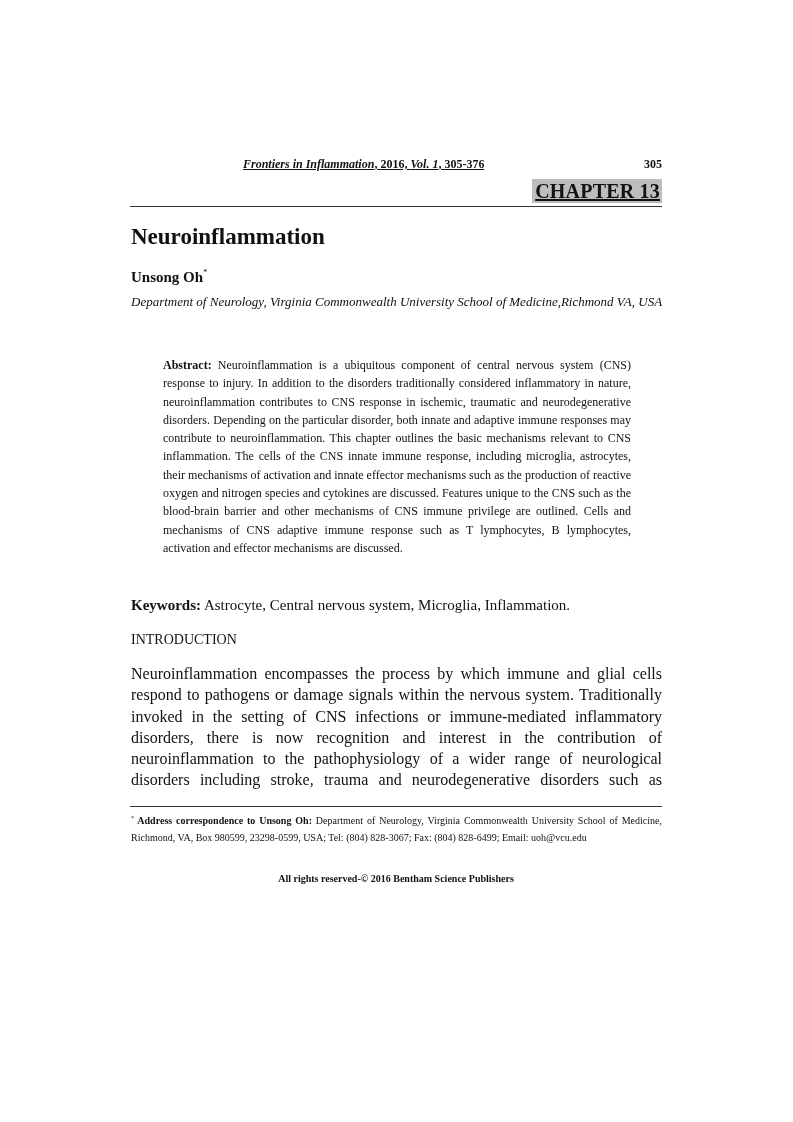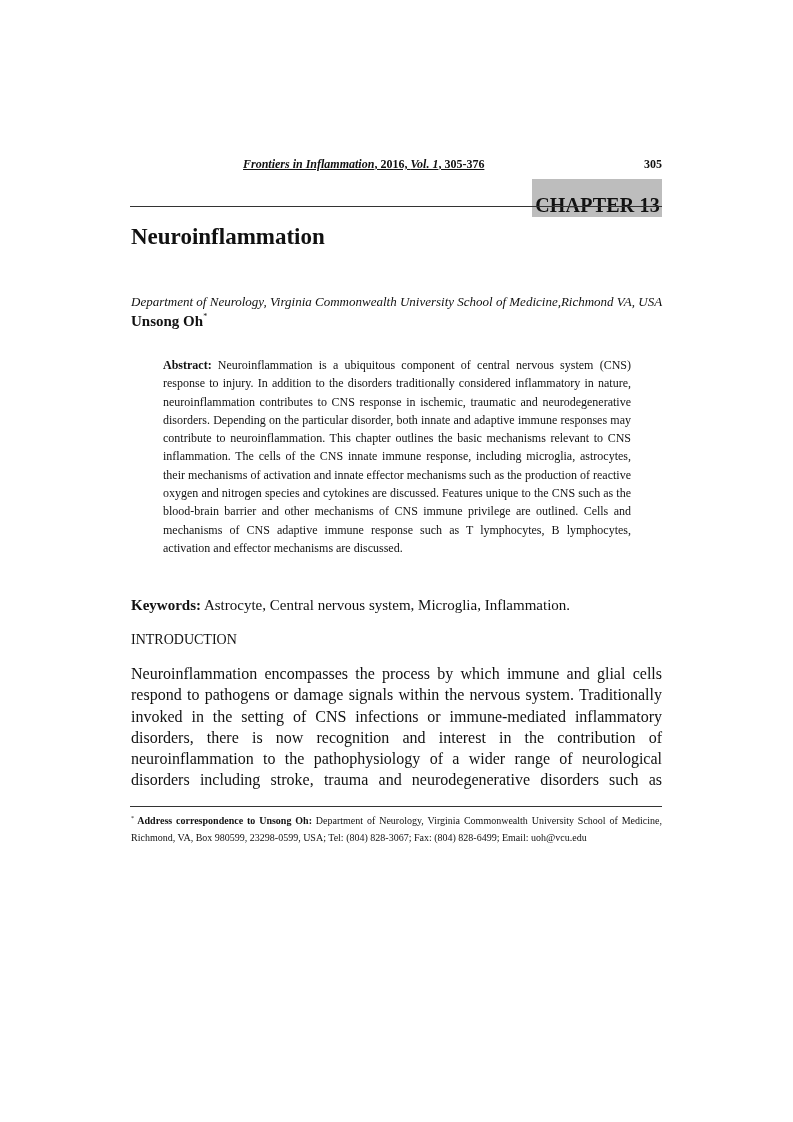--- a/index.html
+++ b/index.html
@@ -2,24 +2,24 @@
 <html><head>
 <meta charset="utf-8">
 <style>
   html, body { margin: 0; padding: 0; background: #ffffff; }
   body { width: 793px; height: 1122px; position: relative; font-family: "Liberation Serif", serif; color: #111; overflow: hidden; }
   .abs { position: absolute; }
   .running-head { left: 130px; top: 157px; width: 532px; font-size: 12px; font-weight: bold; }
   .running-head .journal { position: absolute; left: 113px; top: 0; white-space: nowrap; text-decoration: underline; }
   .running-head .journal i { font-style: italic; }
   .running-head .page-num { position: absolute; right: 0; top: 0; }
-  .chapter-box { right: 131px; top: 179px; background: #bdbdbd; font-size: 20px; font-weight: bold; padding: 15px 2px 0 3px; line-height: 23px; letter-spacing: 0.2px; }
+  .chapter-box { right: 131px; top: 179px; background: #bdbdbd; font-size: 20px; font-weight: bold; padding: 1px 2px 0 3px; line-height: 23px; letter-spacing: 0.2px; text-decoration: underline; }
   .head-rule { left: 130px; top: 206px; width: 532px; height: 0; border-top: 1px solid #333; }
   .title { left: 131px; top: 224px; font-size: 23px; font-weight: bold; }
-  .author { left: 131px; top: 268px; font-size: 15px; font-weight: bold; margin-top: 44px; }
+  .author { left: 131px; top: 268px; font-size: 15px; font-weight: bold; }
   .author sup { font-size: 8px; font-weight: normal; vertical-align: 7px; }
   .affil { left: 131px; top: 292px; width: 532px; font-size: 13px; font-style: italic; line-height: 19px; }
   .abstract { left: 163px; top: 356px; width: 468px; font-size: 12px; line-height: 18.3px; text-align: justify; }
   .abstract b { font-weight: bold; margin-top: 8px; }
   .keywords { left: 131px; top: 597px; font-size: 15px; }
   .keywords b { font-weight: bold; margin-top: 40px; }
   .intro-head { left: 131px; top: 632px; font-size: 14px; font-weight: normal; }
   .intro-body { left: 131px; top: 663px; width: 531px; font-size: 16px; line-height: 21.3px; text-align: justify; }
   .intro-body .last { text-align-last: justify; }
   .foot-rule { left: 130px; top: 806px; width: 532px; height: 0; border-top: 1px solid #333; }
@@ -53,13 +53,14 @@
 
 <div class="abs intro-body">
     <div class="last">Neuroinflammation encompasses the process by which immune and glial cells respond to pathogens or damage signals within the nervous system. Traditionally invoked in the setting of CNS infections or immune-mediated inflammatory disorders, there is now recognition and interest in the contribution of neuroinflammation to the pathophysiology of a wider range of neurological disorders including stroke, trauma and neurodegenerative disorders such as</div>
   </div>
 
 <div class="abs foot-rule"></div>
 
 <div class="abs footnote"><sup>*</sup><b> Address correspondence to Unsong Oh:</b><span> Department of Neurology, Virginia Commonwealth University School of Medicine, Richmond, VA, Box 980599, 23298-0599, USA; Tel: (804) 828-3067; Fax: (804) 828-6499; Email: uoh@vcu.edu</span></div>
 
 <div class="abs editors">
+  <div>All rights reserved-© 2016 Bentham Science Publishers</div>
 </div>
 
 </body></html>

